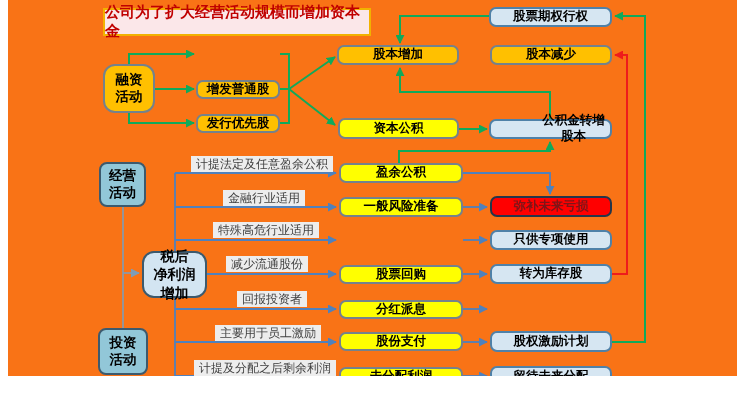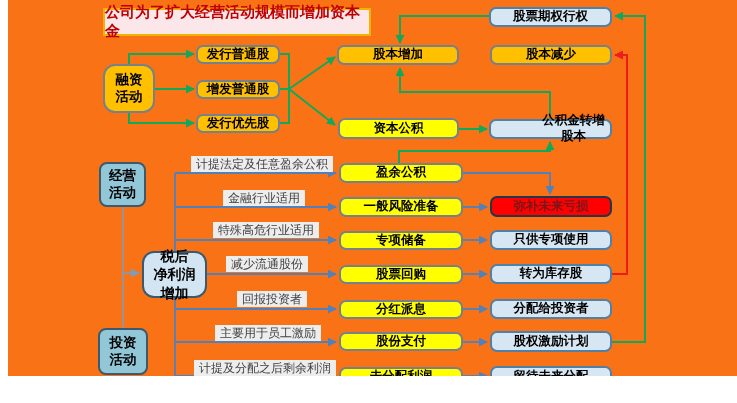--- a/index.html
+++ b/index.html
@@ -100,40 +100,37 @@
   <div class="node orange bigrounded" style="left:95px;top:64px;width:52px;height:49px;">融资
 活动</div>
   <div class="node teal" style="left:91px;top:162px;width:47px;height:45px;">经营
 活动</div>
   <div class="node teal" style="left:90px;top:328px;width:50px;height:47px;">投资
 活动</div>
   <div class="node paleblue" style="left:134px;top:251px;width:65px;height:47px;">税后
 净利润
 增加</div>
 
-  <div class="node orange" style="left:188px;top:45px;width:84px;height:19px;">发行普通股</div>
   <div class="node orange" style="left:188px;top:80px;width:84px;height:19px;">增发普通股</div>
   <div class="node orange" style="left:188px;top:114px;width:84px;height:19px;">发行优先股</div>
 
   <div class="node orange" style="left:329px;top:45px;width:122px;height:20px;">股本增加</div>
   <div class="node orange" style="left:482px;top:45px;width:122px;height:20px;">股本减少</div>
   <div class="node lblue" style="left:481px;top:7px;width:123px;height:20px;">股票期权行权</div>
 
   <div class="node yellow" style="left:330px;top:118px;width:121px;height:21px;">资本公积</div>
   <div class="node lblue" style="left:481px;top:119px;width:123px;height:20px;padding-left:46px;">公积金转增股本</div>
 
   <div class="node yellow" style="left:331px;top:197px;width:124px;height:20px;">一般风险准备</div>
   <div class="node yellow" style="left:331px;top:163px;width:124px;height:20px;">盈余公积</div>
   <div class="node rednode" style="left:482px;top:196px;width:122px;height:21px;">弥补未来亏损</div>
-  <div class="node yellow" style="left:331px;top:231px;width:124px;height:19px;">专项储备</div>
   <div class="node lblue" style="left:482px;top:230px;width:122px;height:20px;">只供专项使用</div>
   <div class="node yellow" style="left:331px;top:265px;width:124px;height:19px;">股票回购</div>
   <div class="node lblue" style="left:482px;top:264px;width:122px;height:20px;">转为库存股</div>
   <div class="node yellow" style="left:331px;top:300px;width:124px;height:19px;">分红派息</div>
-  <div class="node lblue" style="left:482px;top:299px;width:122px;height:20px;">分配给投资者</div>
   <div class="node yellow" style="left:331px;top:332px;width:124px;height:19px;">股份支付</div>
   <div class="node lblue" style="left:482px;top:331px;width:122px;height:21px;">股权激励计划</div>
   <div class="node yellow" style="left:331px;top:367px;width:124px;height:19px;">未分配利润</div>
   <div class="node lblue" style="left:482px;top:366px;width:122px;height:21px;">留待未来分配</div>
 
   <div class="lab" style="left:183px;top:156px;">计提法定及任意盈余公积</div>
   <div class="lab" style="left:215px;top:190px;">金融行业适用</div>
   <div class="lab" style="left:205px;top:222px;">特殊高危行业适用</div>
   <div class="lab" style="left:218px;top:256px;">减少流通股份</div>
   <div class="lab" style="left:229px;top:291px;">回报投资者</div>

